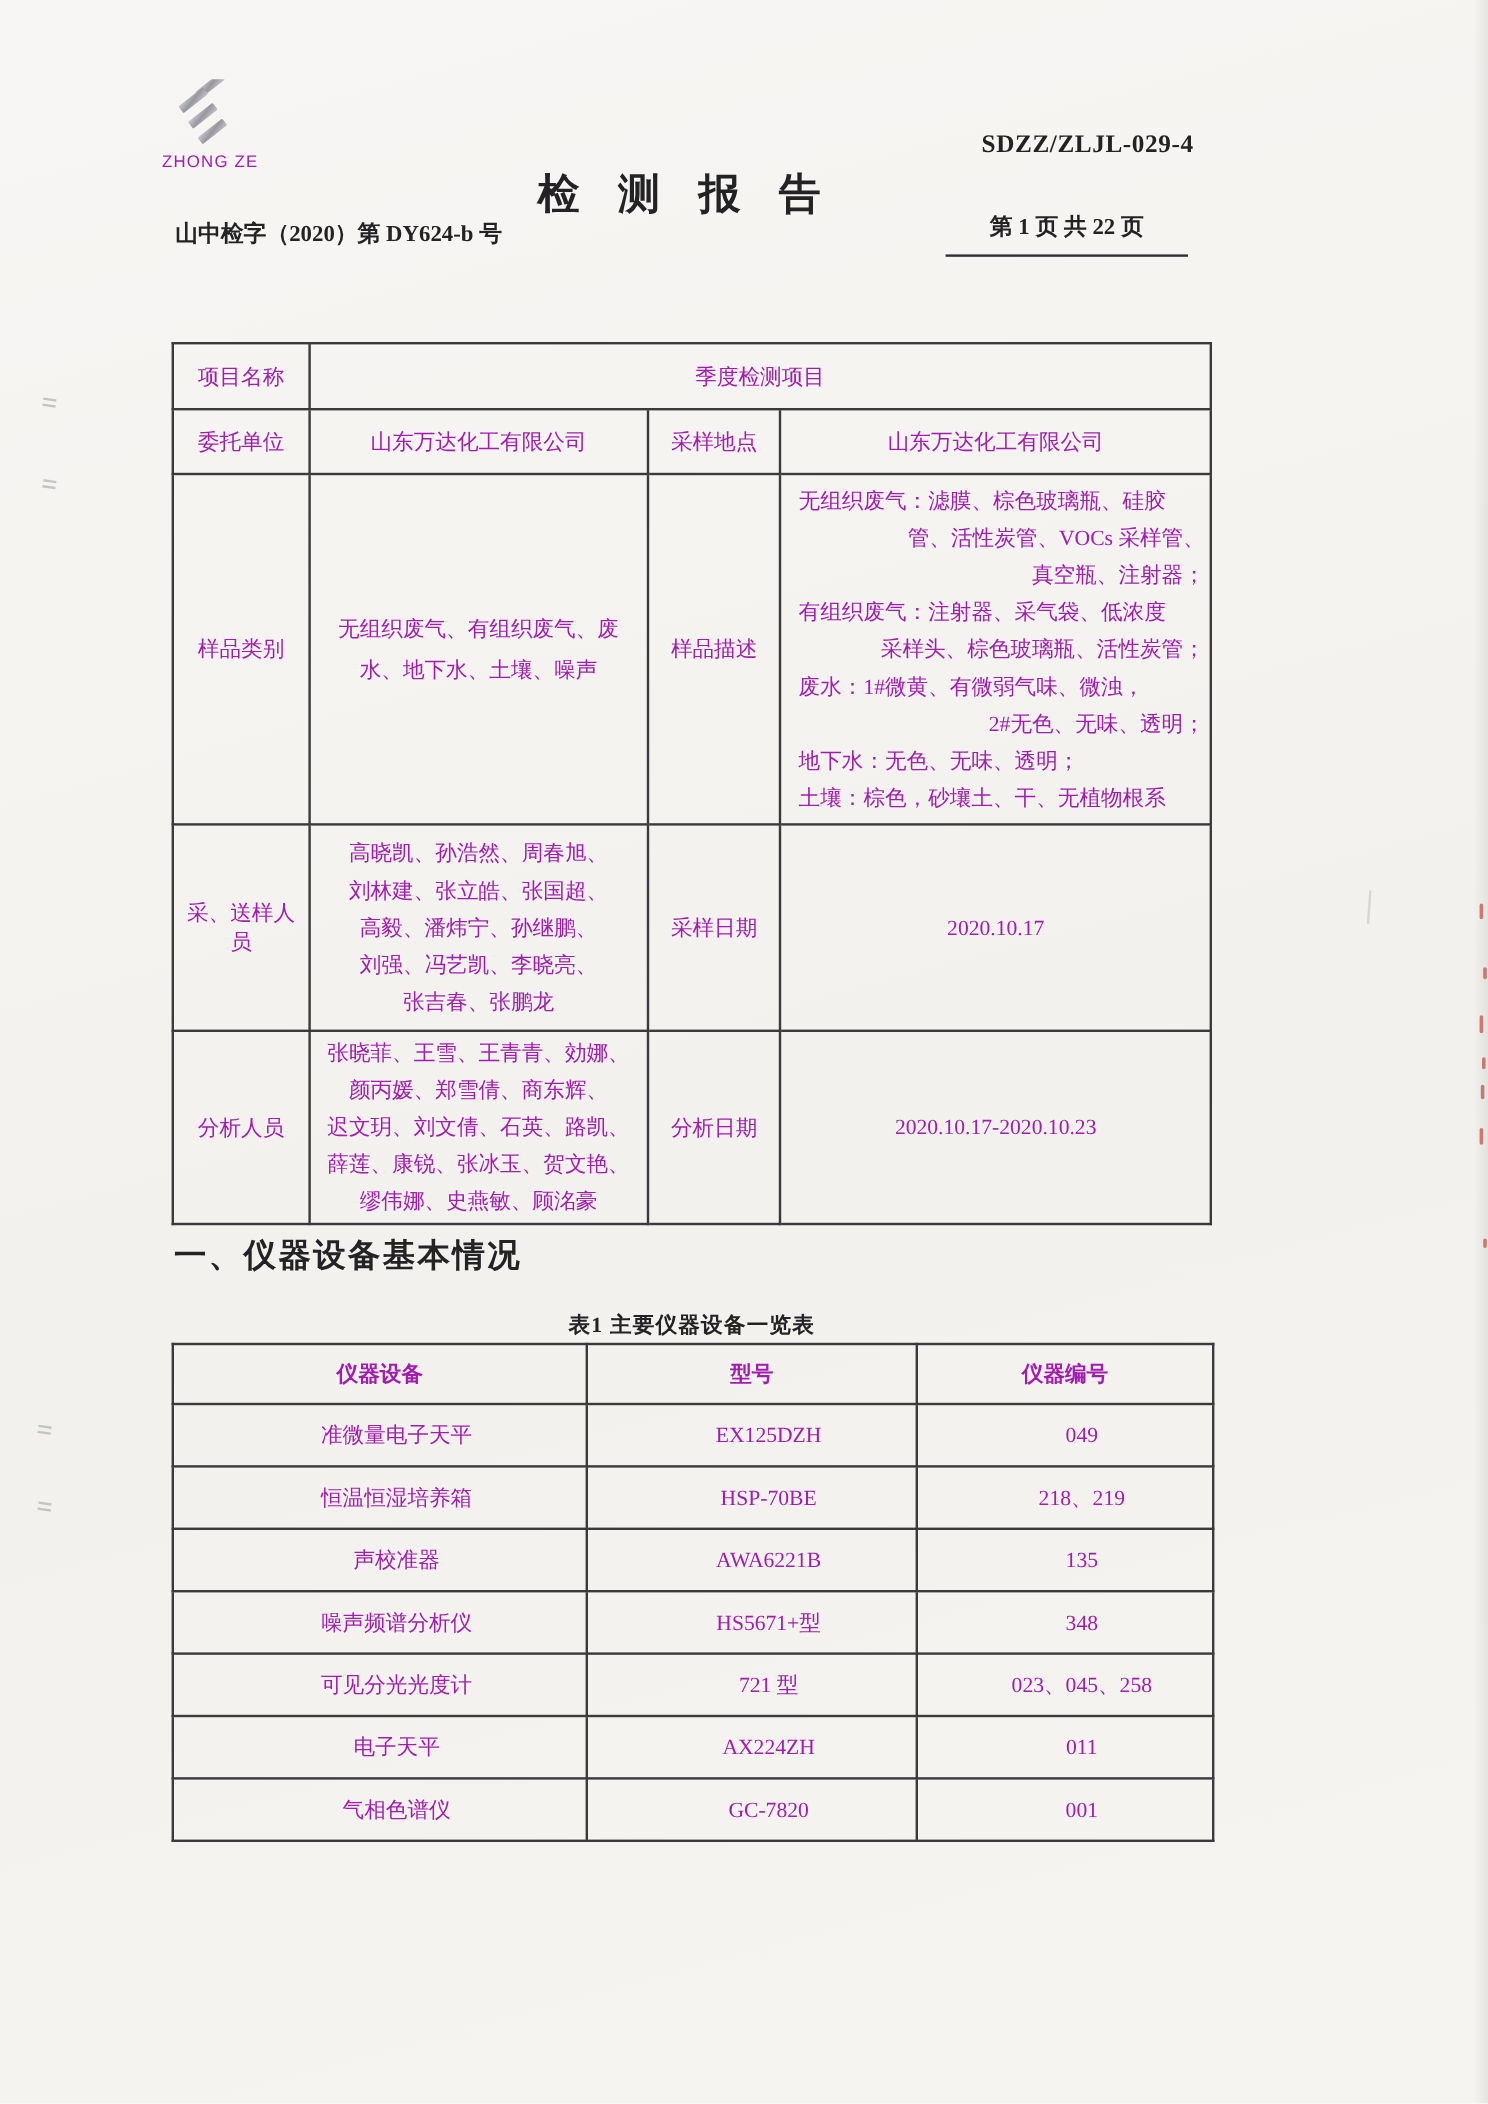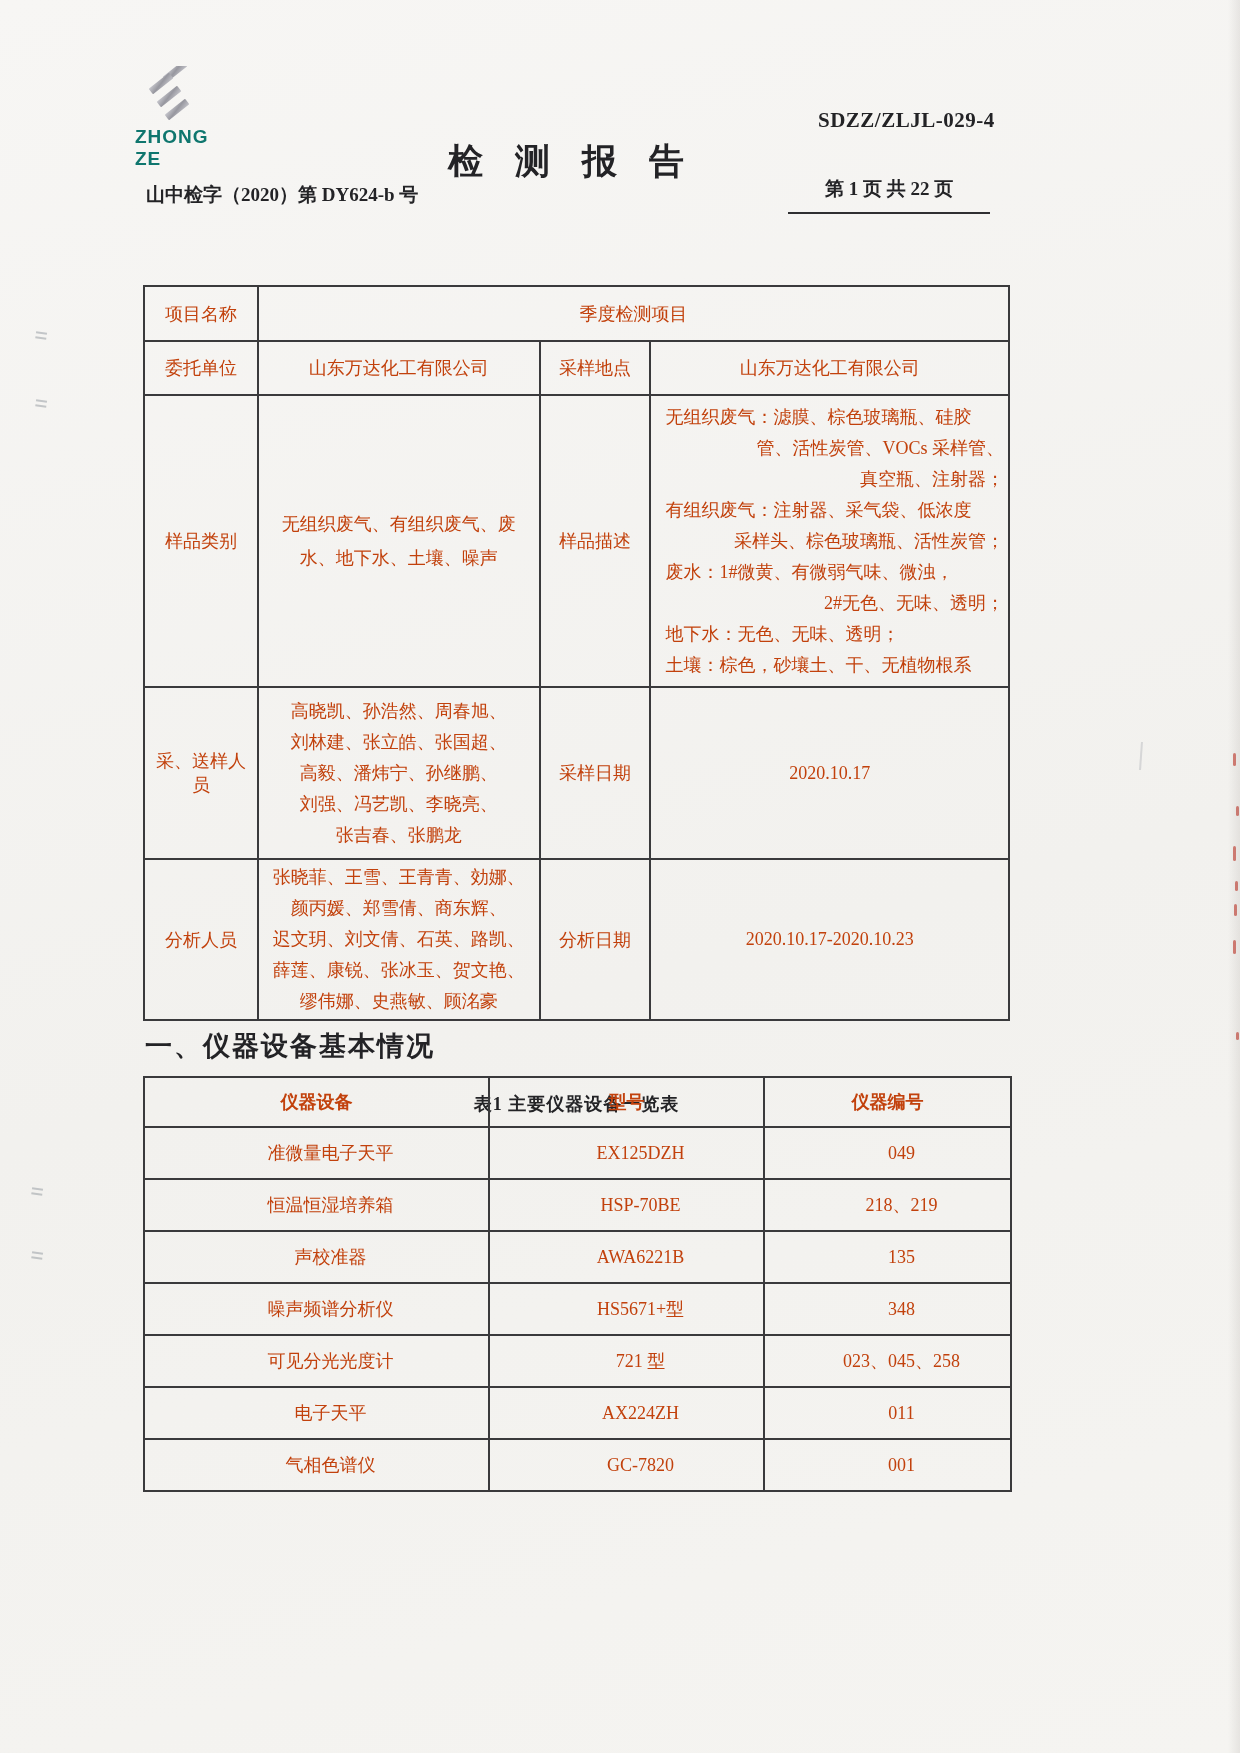--- a/index.html
+++ b/index.html
@@ -10,53 +10,53 @@
     color:#232326;
     position:relative;
     overflow:hidden;
   }
   .page{position:absolute;inset:0;}
   .edge-shade{position:absolute;right:0;top:0;bottom:0;width:12px;
     background:linear-gradient(to right,rgba(0,0,0,0),rgba(120,110,105,0.12));}
   
   .logo-icon{position:absolute;left:138px;top:66px;width:60px;height:60px;}
   .logo-text{position:absolute;left:135px;top:126px;width:90px;
-    font-family:"Liberation Sans",sans-serif;font-weight:bold;font-size:19px;
-    letter-spacing:1px;color:#0f766e;}
+    font-family:"Liberation Sans",sans-serif;font-weight:normal;font-size:14px;
+    letter-spacing:1px;color:#a21caf;}
   .doc-code{position:absolute;left:818px;top:108px;font-size:21px;font-weight:bold;
     letter-spacing:0.5px;}
   .main-title{position:absolute;left:448px;top:138px;font-size:35px;font-weight:bold;
     letter-spacing:32px;white-space:nowrap;}
   .report-no{position:absolute;left:146px;top:182px;font-size:19px;font-weight:bold;}
   .page-info{position:absolute;left:788px;top:176px;width:202px;text-align:center;
     font-size:19px;font-weight:bold;border-bottom:2px solid #2f2f31;padding-bottom:10px;}
   
   table{border-collapse:collapse;table-layout:fixed;position:absolute;
-    font-size:18px;color:#c2410c;}
+    font-size:18px;color:#a21caf;}
   td,th{border:2px solid #3a3a3c;text-align:center;vertical-align:middle;
     padding:2px 4px;font-weight:normal;overflow:hidden;}
   .info-table{left:143px;top:285px;width:867px;}
   .info-table .c1{width:113px;} .info-table .c2{width:280px;}
   .info-table .c3{width:110px;} .info-table .c4{width:356px;}
   .r1 td{height:49px;}
   .r2 td{height:48px;}
   .r3 td{height:286px;}
   .r4 td{height:166px;}
   .r5 td{height:151px;}
   .line{line-height:31px;}
   .al{text-align:left;padding-left:10px;}
   .ac{text-align:right;}
   .names .line{text-align:center;}
   .stv{padding:0 14px;line-height:34px;}
   
   .section-heading{position:absolute;left:145px;top:1028px;font-size:27px;
     font-weight:bold;letter-spacing:2px;}
   .table-caption{position:absolute;left:143px;top:1092px;width:867px;
     text-align:center;font-size:18px;font-weight:bold;letter-spacing:1px;}
-  .inst-table{left:143px;top:1076px;width:867px;}
+  .inst-table{left:143px;top:1119px;width:867px;}
   .inst-table .c1{width:345px;} .inst-table .c2{width:275px;} .inst-table .c3{width:247px;}
   .inst-table .hdr td{height:44px;font-weight:bold;}
   .inst-table .tall td{height:66px;line-height:30px;}
   .inst-table .reg td{height:46px;padding-left:32px;}
   
   .smudge{position:absolute;width:11px;height:2px;background:#9aa0a6;opacity:.55;
     transform:rotate(8deg);box-shadow:0 5px 0 rgba(130,138,144,.8);}
   .redmark{position:absolute;width:3px;background:#c4473c;opacity:.7;border-radius:2px;}
   .gray-squiggle{position:absolute;left:1140px;top:742px;width:2px;height:28px;
     background:#b9bcc0;opacity:.5;transform:rotate(4deg);}

